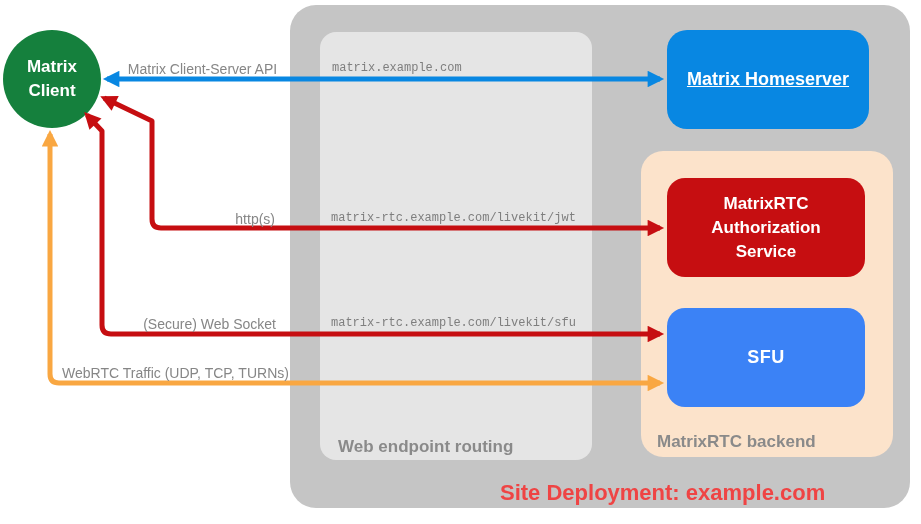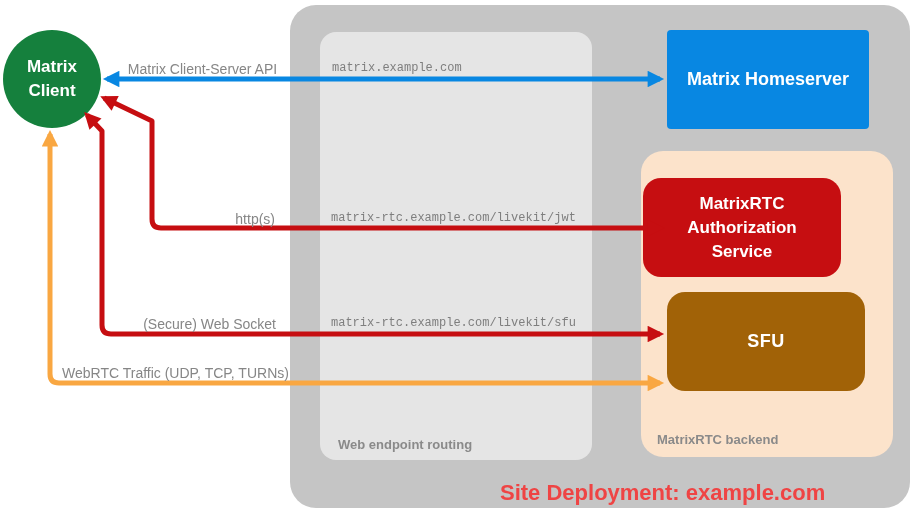--- a/index.html
+++ b/index.html
@@ -10,32 +10,32 @@
   .abs{position:absolute;}
   
   .outer-box{left:290px;top:5px;width:620px;height:503px;border-radius:26px;background:#c5c5c5;z-index:1;}
   .inner-box{left:320px;top:32px;width:272px;height:428px;border-radius:16px;background:#e5e5e5;z-index:2;}
   .peach-box{left:641px;top:151px;width:252px;height:306px;border-radius:22px;background:#fce3cb;z-index:2;}
   
   .node{display:flex;align-items:center;justify-content:center;text-align:center;
         color:#ffffff;font-weight:bold;z-index:3;}
   .client-circle{left:3px;top:30px;width:98px;height:98px;border-radius:50%;background:#15803d;
         font-size:17px;line-height:24px;}
-  .homeserver-box{left:667px;top:30px;width:202px;height:99px;border-radius:4px;background:#0887e2;
-        font-size:18px;}
-  .auth-box{left:643px;top:178px;width:198px;height:99px;border-radius:18px;background:#c60e11;
+  .homeserver-box{left:667px;top:30px;width:202px;height:99px;border-radius:20px;background:#0887e2;
+        font-size:18px;text-decoration:underline;}
+  .auth-box{left:667px;top:178px;width:198px;height:99px;border-radius:18px;background:#c60e11;
         font-size:17px;line-height:24px;padding:0 28px;box-sizing:border-box;}
-  .sfu-box{left:667px;top:292px;width:198px;height:99px;border-radius:18px;background:#a16207;
+  .sfu-box{left:667px;top:308px;width:198px;height:99px;border-radius:18px;background:#3b82f6;
         font-size:18px;letter-spacing:0.5px;}
   
   .arrow-layer{left:0;top:0;width:921px;height:524px;z-index:4;pointer-events:none;}
   
   .lbl{z-index:5;font-size:14px;color:#868686;white-space:nowrap;}
   .mono{z-index:5;font-family:Liberation Mono, monospace;font-size:12px;color:#7e7e7e;white-space:nowrap;}
-  .container-lbl{z-index:5;font-size:13px;font-weight:bold;color:#8a8a8a;white-space:nowrap;}
+  .container-lbl{z-index:5;font-size:17px;font-weight:bold;color:#8a8a8a;white-space:nowrap;}
   .site-lbl{z-index:5;font-size:22px;font-weight:bold;color:#ef4444;white-space:nowrap;text-align:left;}
   .ta-r{text-align:right;}
   .ta-c{text-align:center;}
 </style>
 </head>
 <body>
 
 <div class="canvas">
 
   <div class="abs outer-box"></div>

